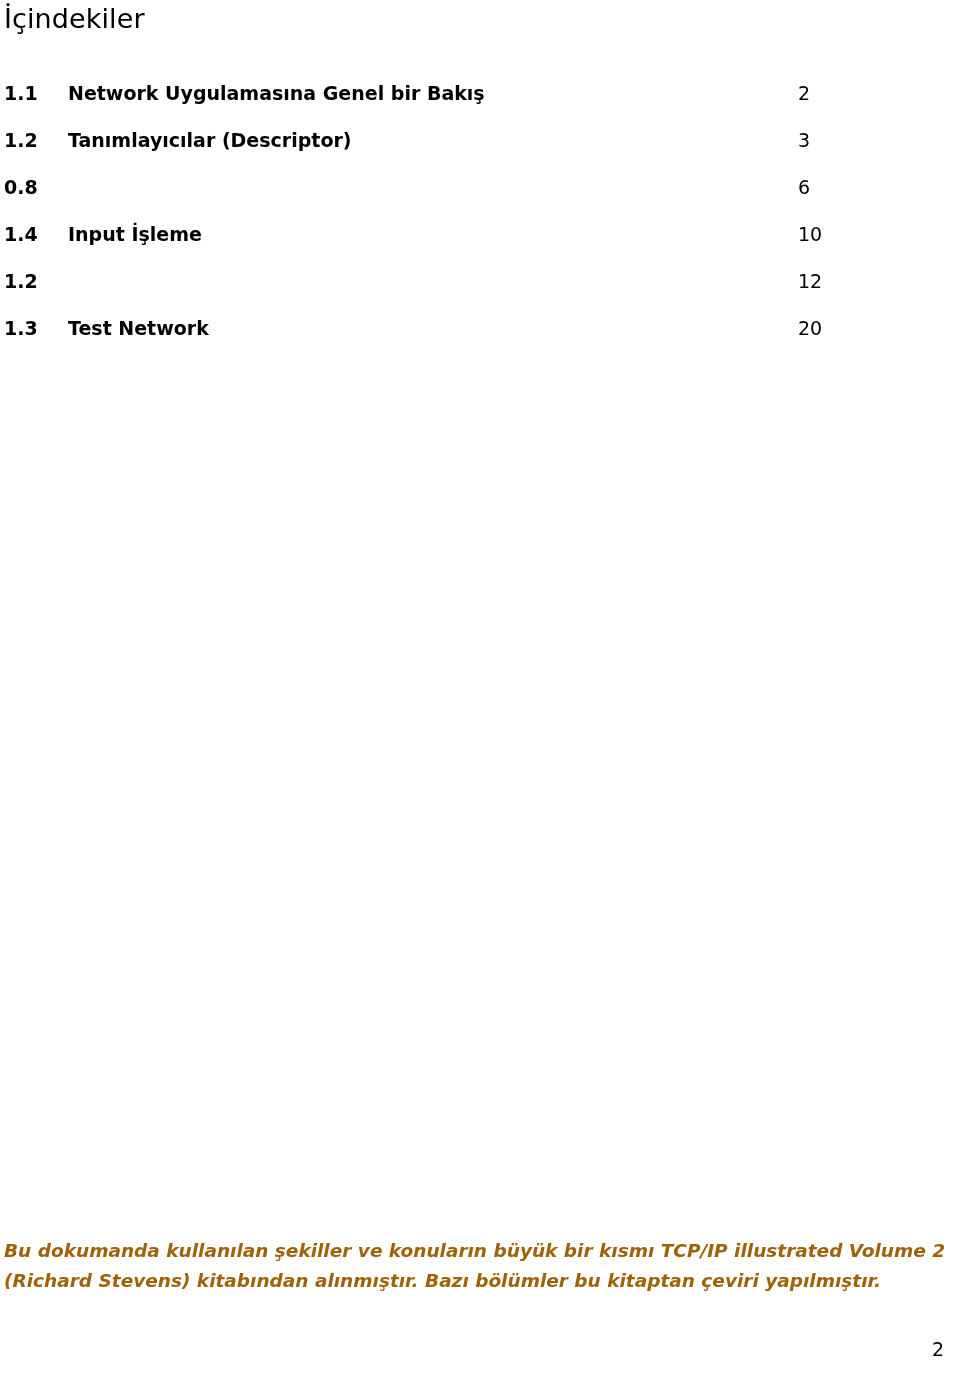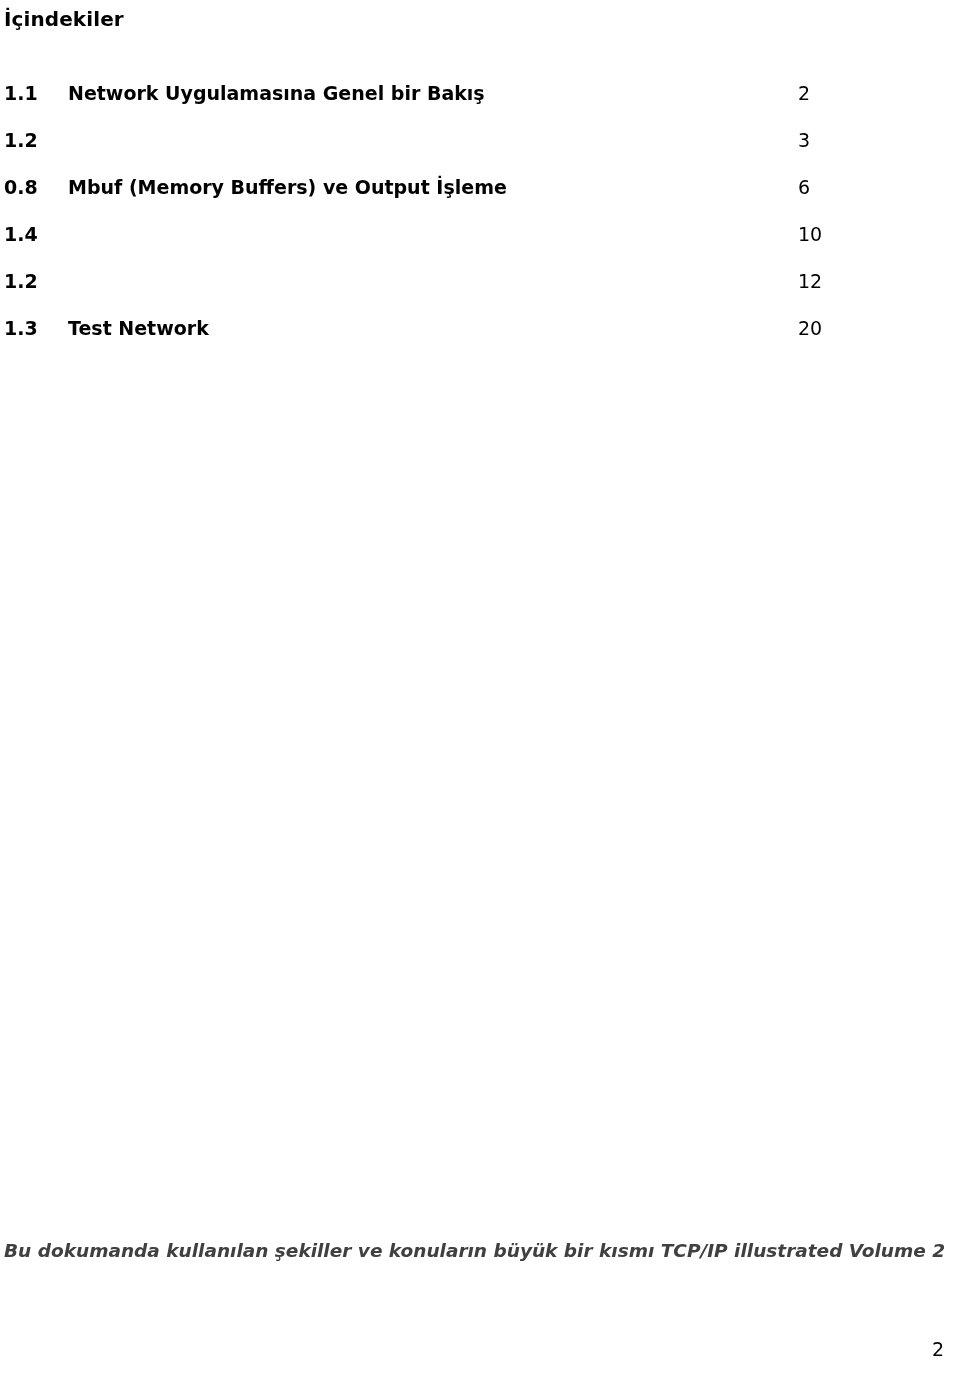--- a/index.html
+++ b/index.html
@@ -23,22 +23,22 @@
     background: #ffffff;
     overflow: hidden;
     box-sizing: border-box;
   }
 
   
   .doc-title {
     position: absolute;
     left: 4px;
     top: 6px;
-    font-size: 20px;
-    font-weight: bold;
+    font-size: 27px;
+    font-weight: normal;
     letter-spacing: 0.1px;
     line-height: 26px;
     white-space: nowrap;
   }
 
   
   .toc {
     position: absolute;
     left: 0;
     top: 70px;
@@ -84,21 +84,21 @@
   
   .footnote {
     position: absolute;
     left: 4px;
     top: 1236px;
     width: 900px;
     font-size: 18.5px;
     font-style: italic;
     font-weight: bold;
     line-height: 30px;
-    color: #404040;
+    color: #a16207;
   }
 
   .footnote-line {
     display: block;
     white-space: nowrap;
   }
 
   
   .page-number {
     position: absolute;
@@ -120,46 +120,48 @@
   <div class="toc">
 
     <div class="toc-entry">
       <span class="toc-num">1.1</span>
       <span class="toc-label">Network Uygulamasına Genel bir Bakış</span>
       <span class="toc-page">2</span>
     </div>
 
     <div class="toc-entry">
       <span class="toc-num">1.2</span>
+      <span class="toc-label">Tanımlayıcılar (Descriptor)</span>
       <span class="toc-page">3</span>
     </div>
 
     <div class="toc-entry">
       <span class="toc-num">0.8</span>
-      <span class="toc-label">Mbuf (Memory Buffers) ve Output İşleme</span>
       <span class="toc-page">6</span>
     </div>
 
     <div class="toc-entry">
       <span class="toc-num">1.4</span>
+      <span class="toc-label">Input İşleme</span>
       <span class="toc-page">10</span>
     </div>
 
     <div class="toc-entry">
       <span class="toc-num">1.2</span>
       <span class="toc-page">12</span>
     </div>
 
     <div class="toc-entry">
       <span class="toc-num">1.3</span>
       <span class="toc-label">Test Network</span>
       <span class="toc-page">20</span>
     </div>
 
   </div>
 
   <div class="footnote">
     <span class="footnote-line">Bu dokumanda kullanılan şekiller ve konuların büyük bir kısmı TCP/IP illustrated Volume 2</span>
+    <span class="footnote-line">(Richard Stevens) kitabından alınmıştır. Bazı bölümler bu  kitaptan çeviri yapılmıştır.</span>
   </div>
 
   <div class="page-number">2</div>
 
 </div>
 
 </body></html>

